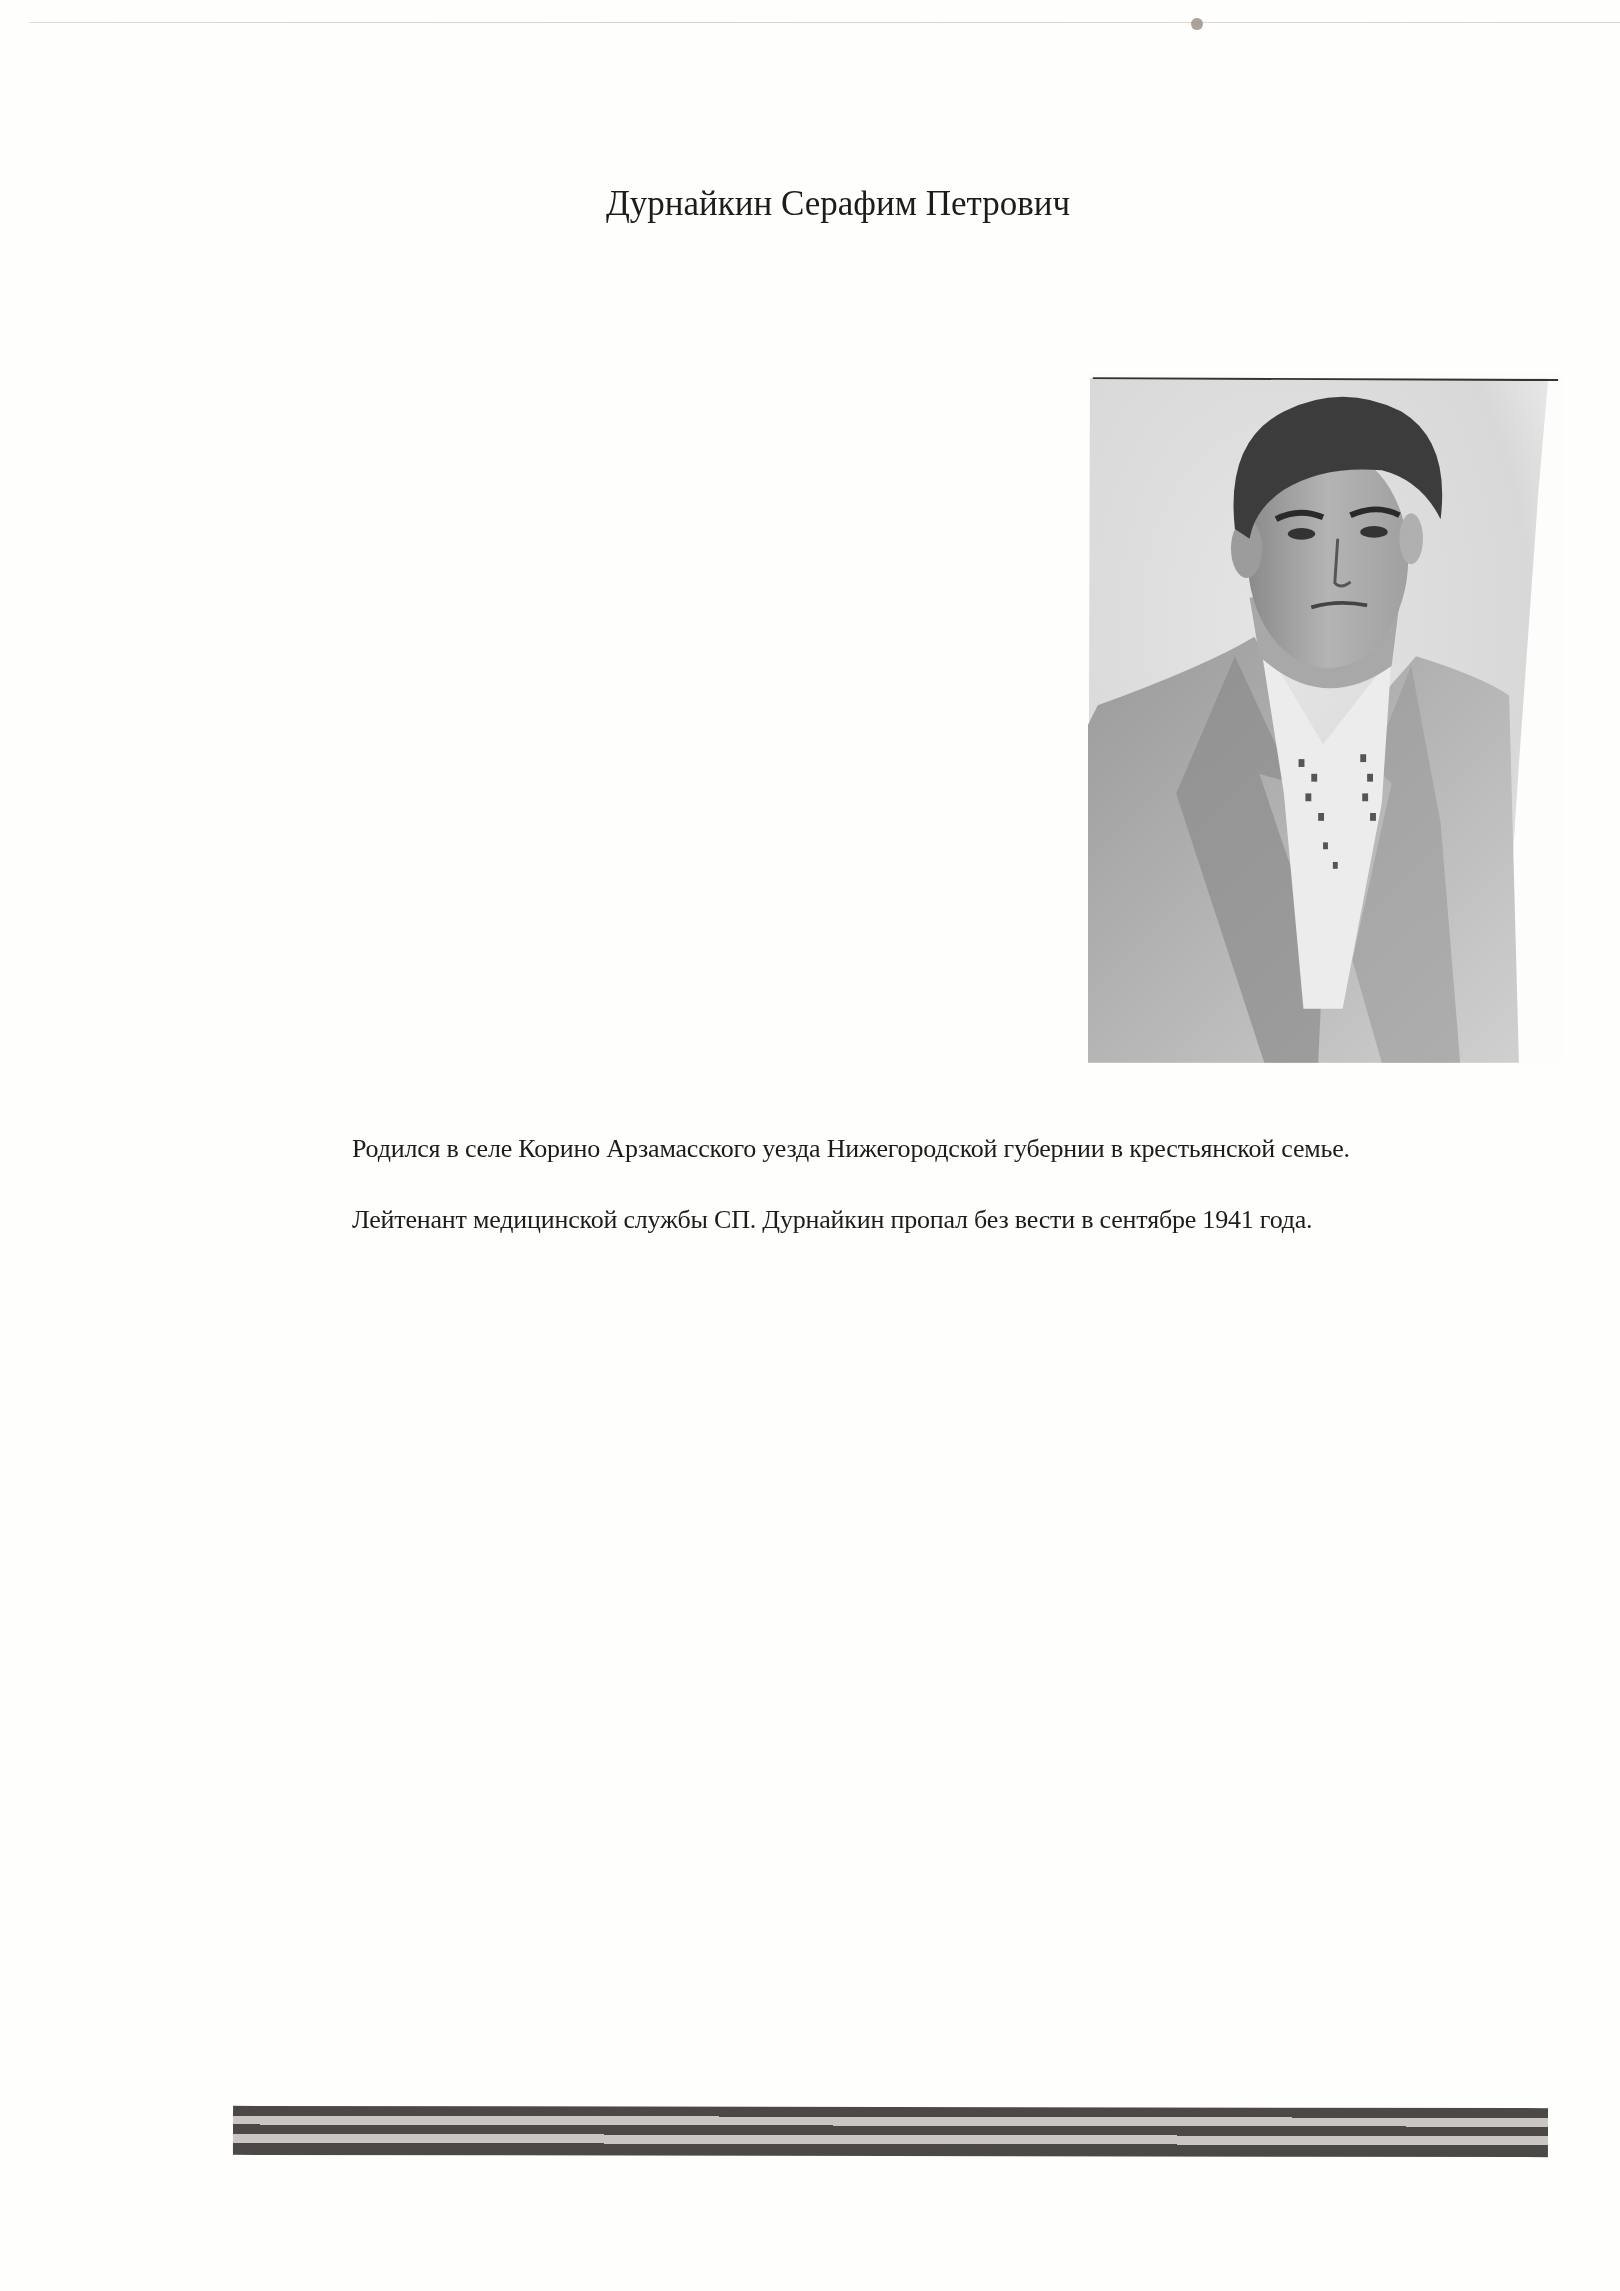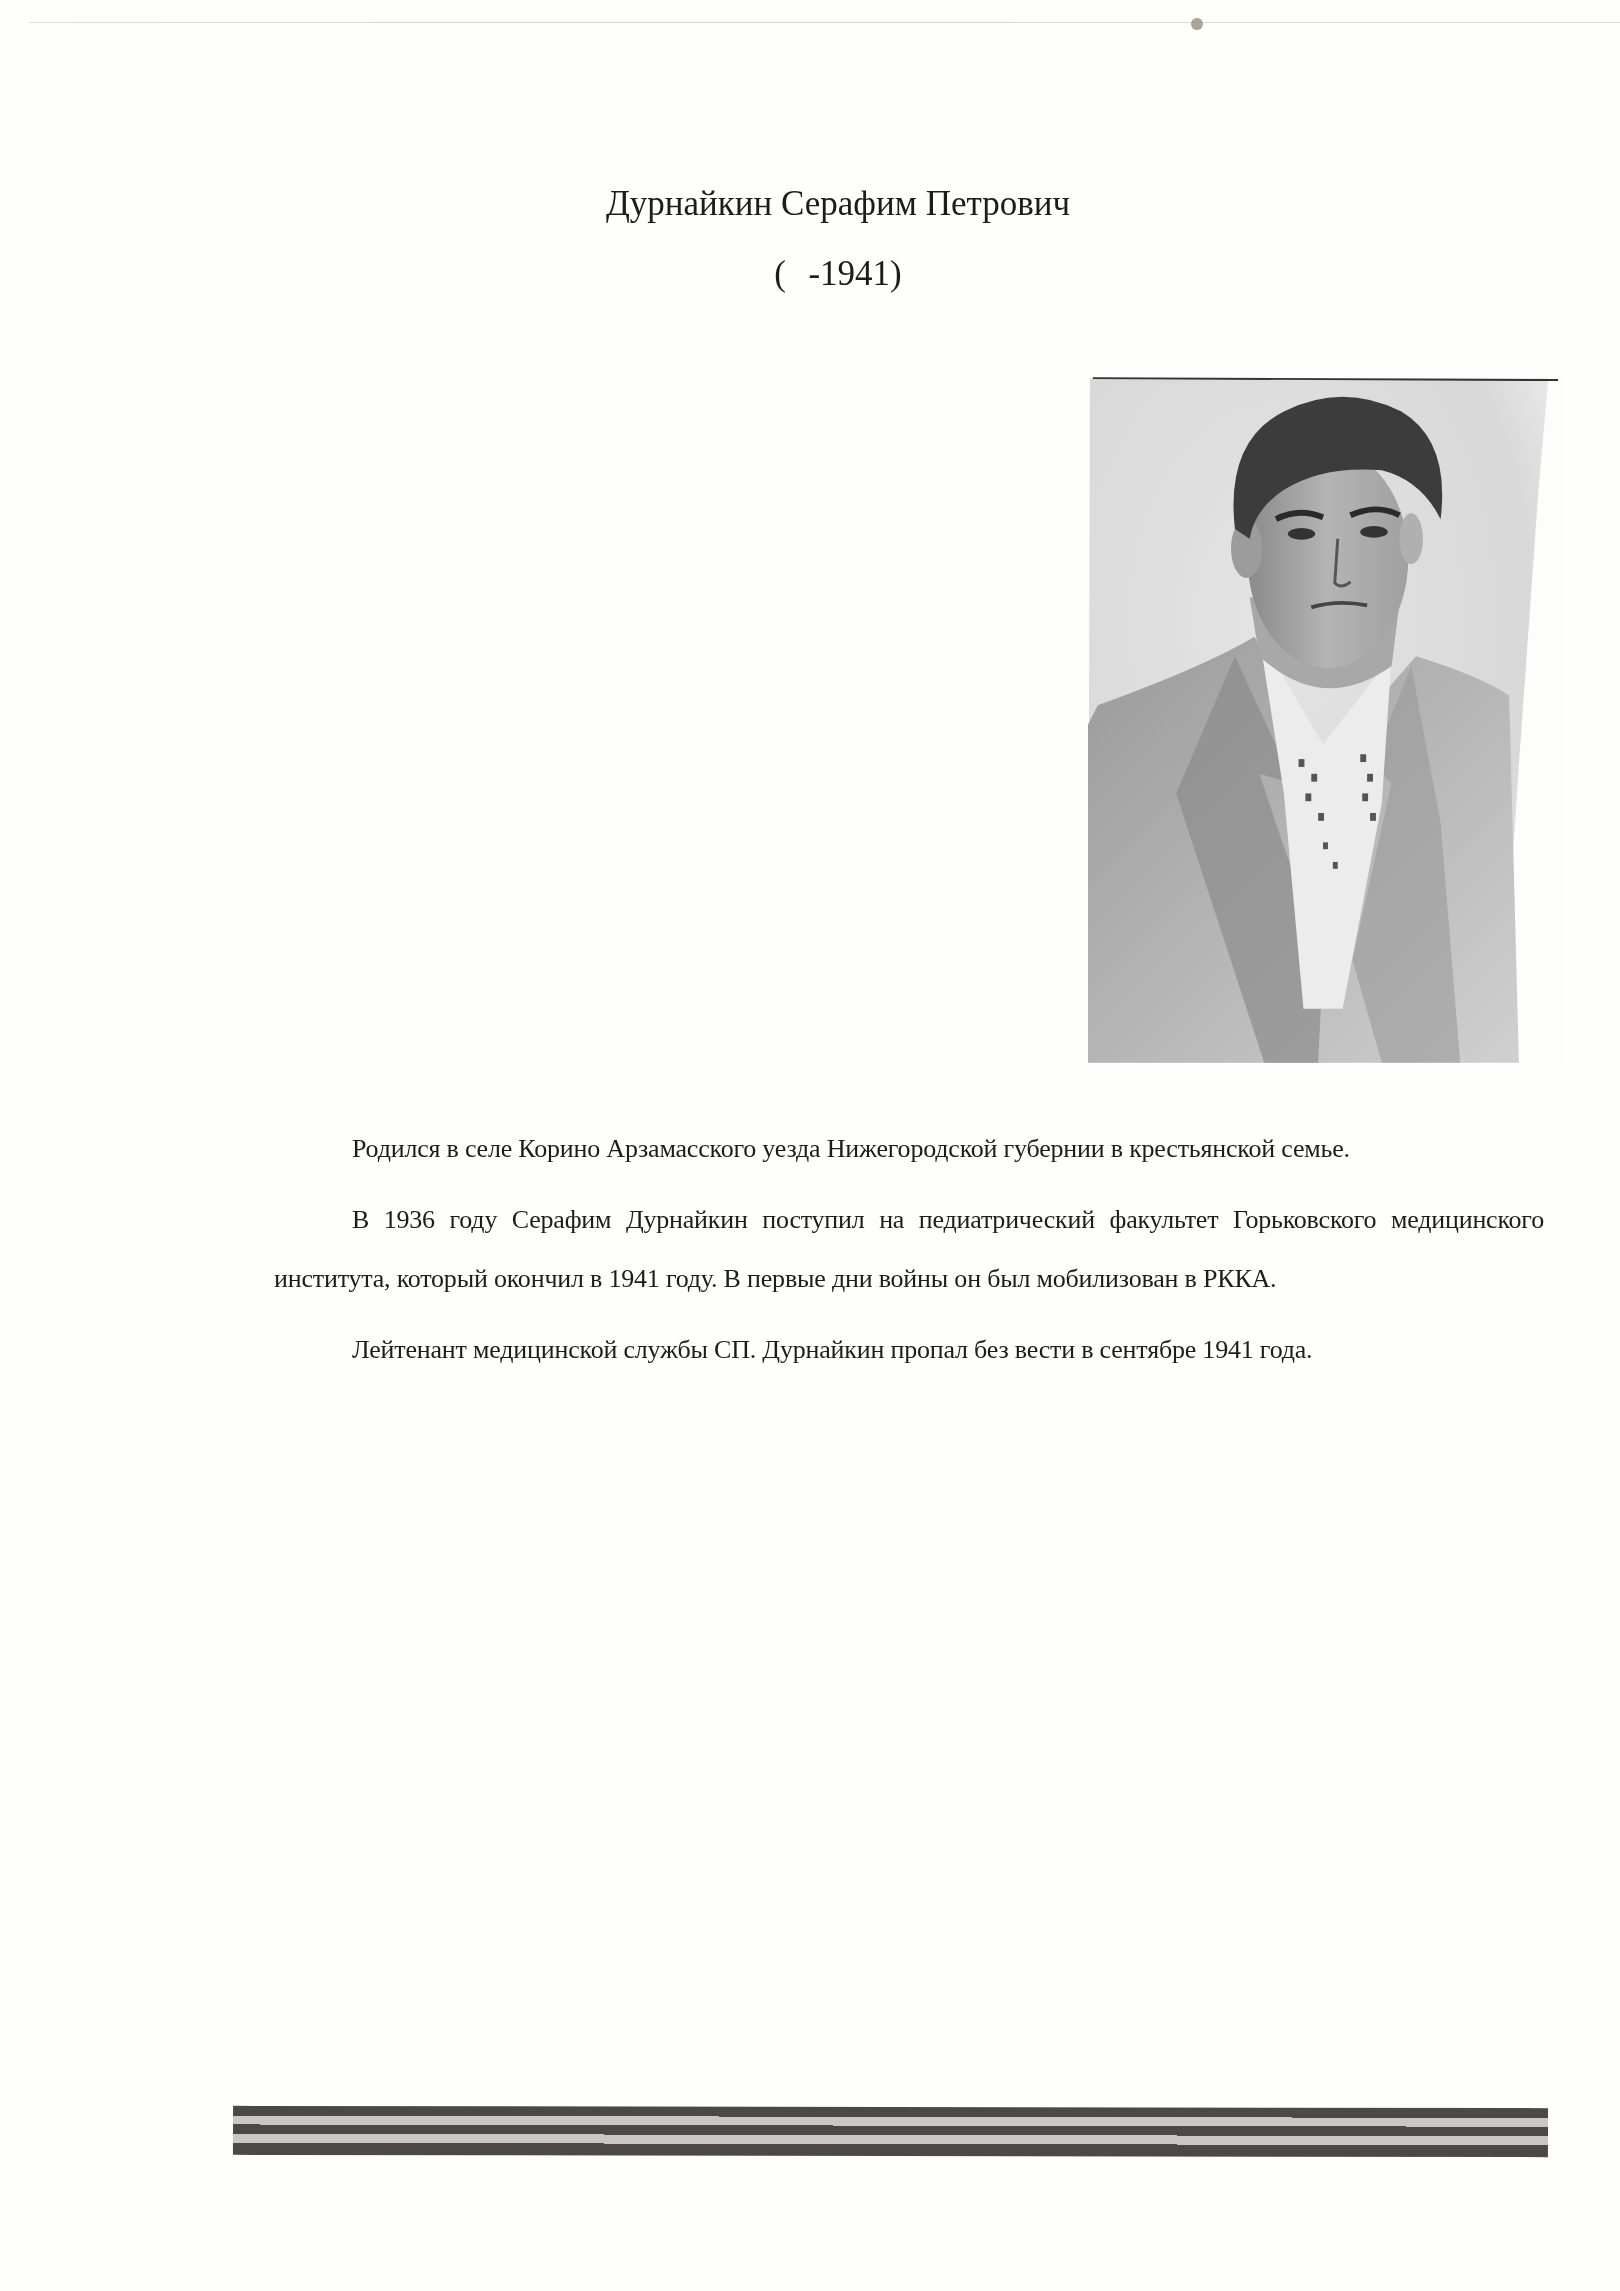--- a/index.html
+++ b/index.html
@@ -50,21 +50,20 @@
   }
 </style>
 </head>
 <body>
 
 <div class="scan-edge"></div>
 <div class="punch-dot"></div>
 
 <div class="title">
   <span class="name">Дурнайкин Серафим Петрович</span>
-  <span class="dates">(   -1941)</span>
 </div>
 
 <div class="portrait">
   <svg viewBox="0 0 485 705" xmlns="http://www.w3.org/2000/svg">
     <defs>
       <radialGradient id="bg" cx="0.4" cy="0.35" r="0.8">
         <stop offset="0" stop-color="#e4e4e4"></stop>
         <stop offset="0.7" stop-color="#d8d8d8"></stop>
         <stop offset="1" stop-color="#f4f4f4"></stop>
       </radialGradient>
@@ -116,18 +115,17 @@
     <ellipse cx="218" cy="165" rx="14" ry="6" fill="#333"></ellipse>
     <ellipse cx="292" cy="163" rx="14" ry="6" fill="#333"></ellipse>
 
     <path d="M255 170 L252 215 Q258 222 268 214" stroke="#555" stroke-width="3" fill="none"></path>
     <path d="M228 240 Q255 232 285 238" stroke="#444" stroke-width="4" fill="none"></path>
   </svg>
 </div>
 
 <div class="body-text">
   <p>Родился в селе Корино Арзамасского уезда Нижегородской губернии в крестьянской семье.</p>
-  <p>В 1936 году Серафим Дурнайкин поступил на педиатрический факультет Горьковского медицинского института, который окончил в 1941 году. В первые дни войны он был мобилизован в РККА.</p>
   <p>Лейтенант медицинской службы СП. Дурнайкин пропал без вести в сентябре 1941 года.</p>
 </div>
 
 <div class="ribbon"></div>
 
 
 </body></html>

